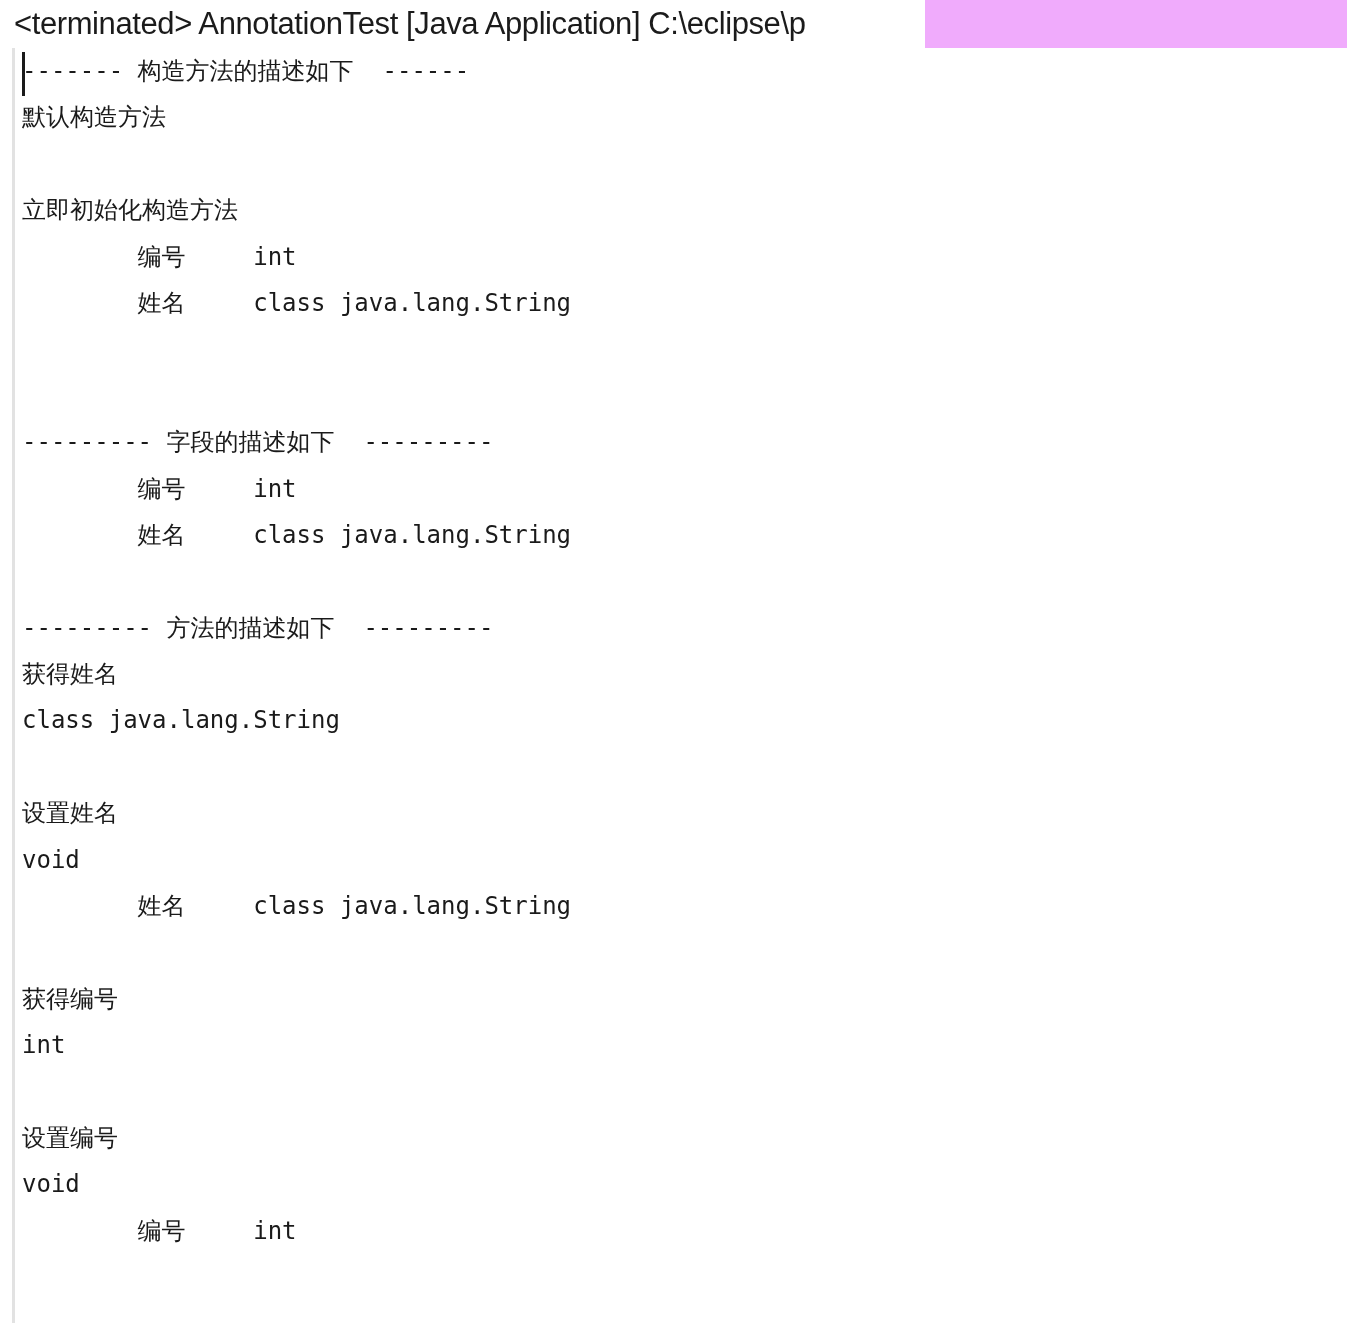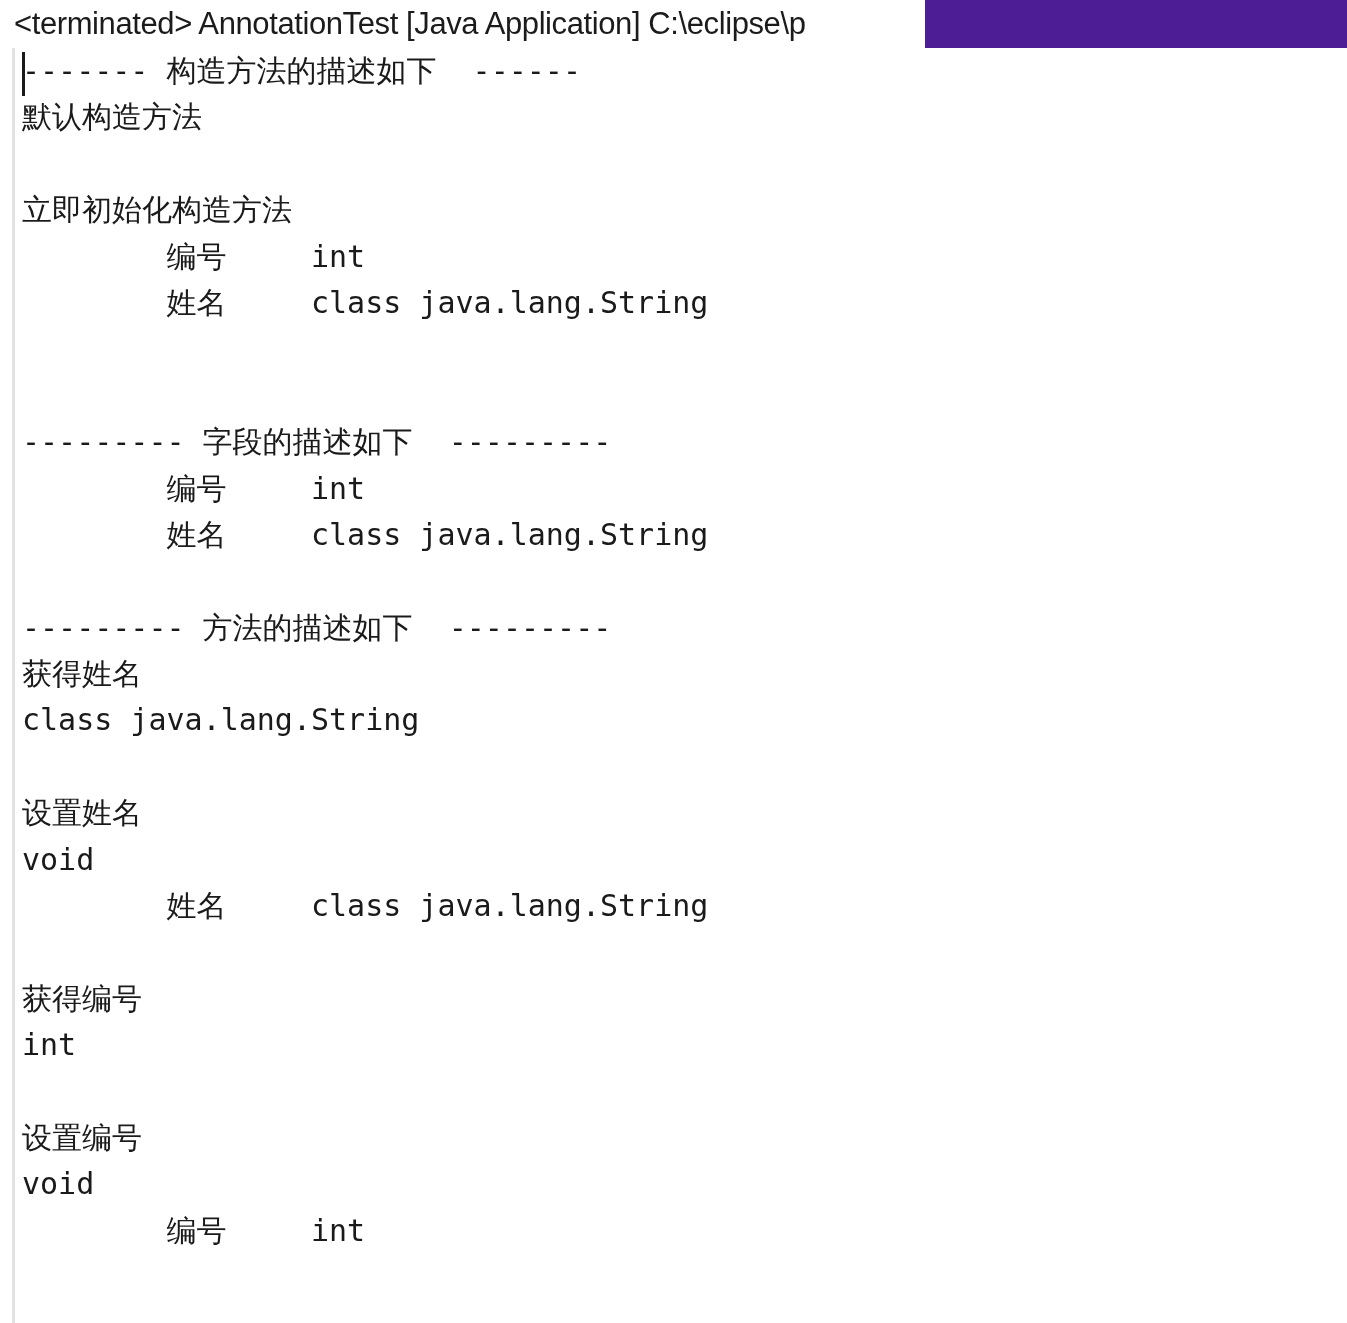--- a/index.html
+++ b/index.html
@@ -11,21 +11,21 @@
     width: 1347px;
     height: 1323px;
     overflow: hidden;
     font-family: "Liberation Sans", sans-serif;
   }
 
   #console-view {
     position: relative;
     width: 1347px;
     height: 1323px;
-    background: #4c1d95;
+    background: #f0abfc;
   }
 
   
   #console-title-bar {
     position: absolute;
     left: 0;
     top: 0;
     width: 925px;
     height: 48px;
     background: #ffffff;
@@ -62,21 +62,21 @@
     width: 3px;
     height: 1275px;
     background: #e2e2e2;
   }
   #console-text-block {
     position: absolute;
     left: 22px;
     top: 0px;
     width: 1300px;
     font-family: "DejaVu Sans Mono", "Liberation Mono", monospace;
-    font-size: 30px;
+    font-size: 24px;
     line-height: 46.4px;
     color: #1a1a1a;
     white-space: pre;
     tab-size: 8;
     -moz-tab-size: 8;
   }
   .console-line {
     display: block;
     height: 46.4px;
     white-space: pre;

